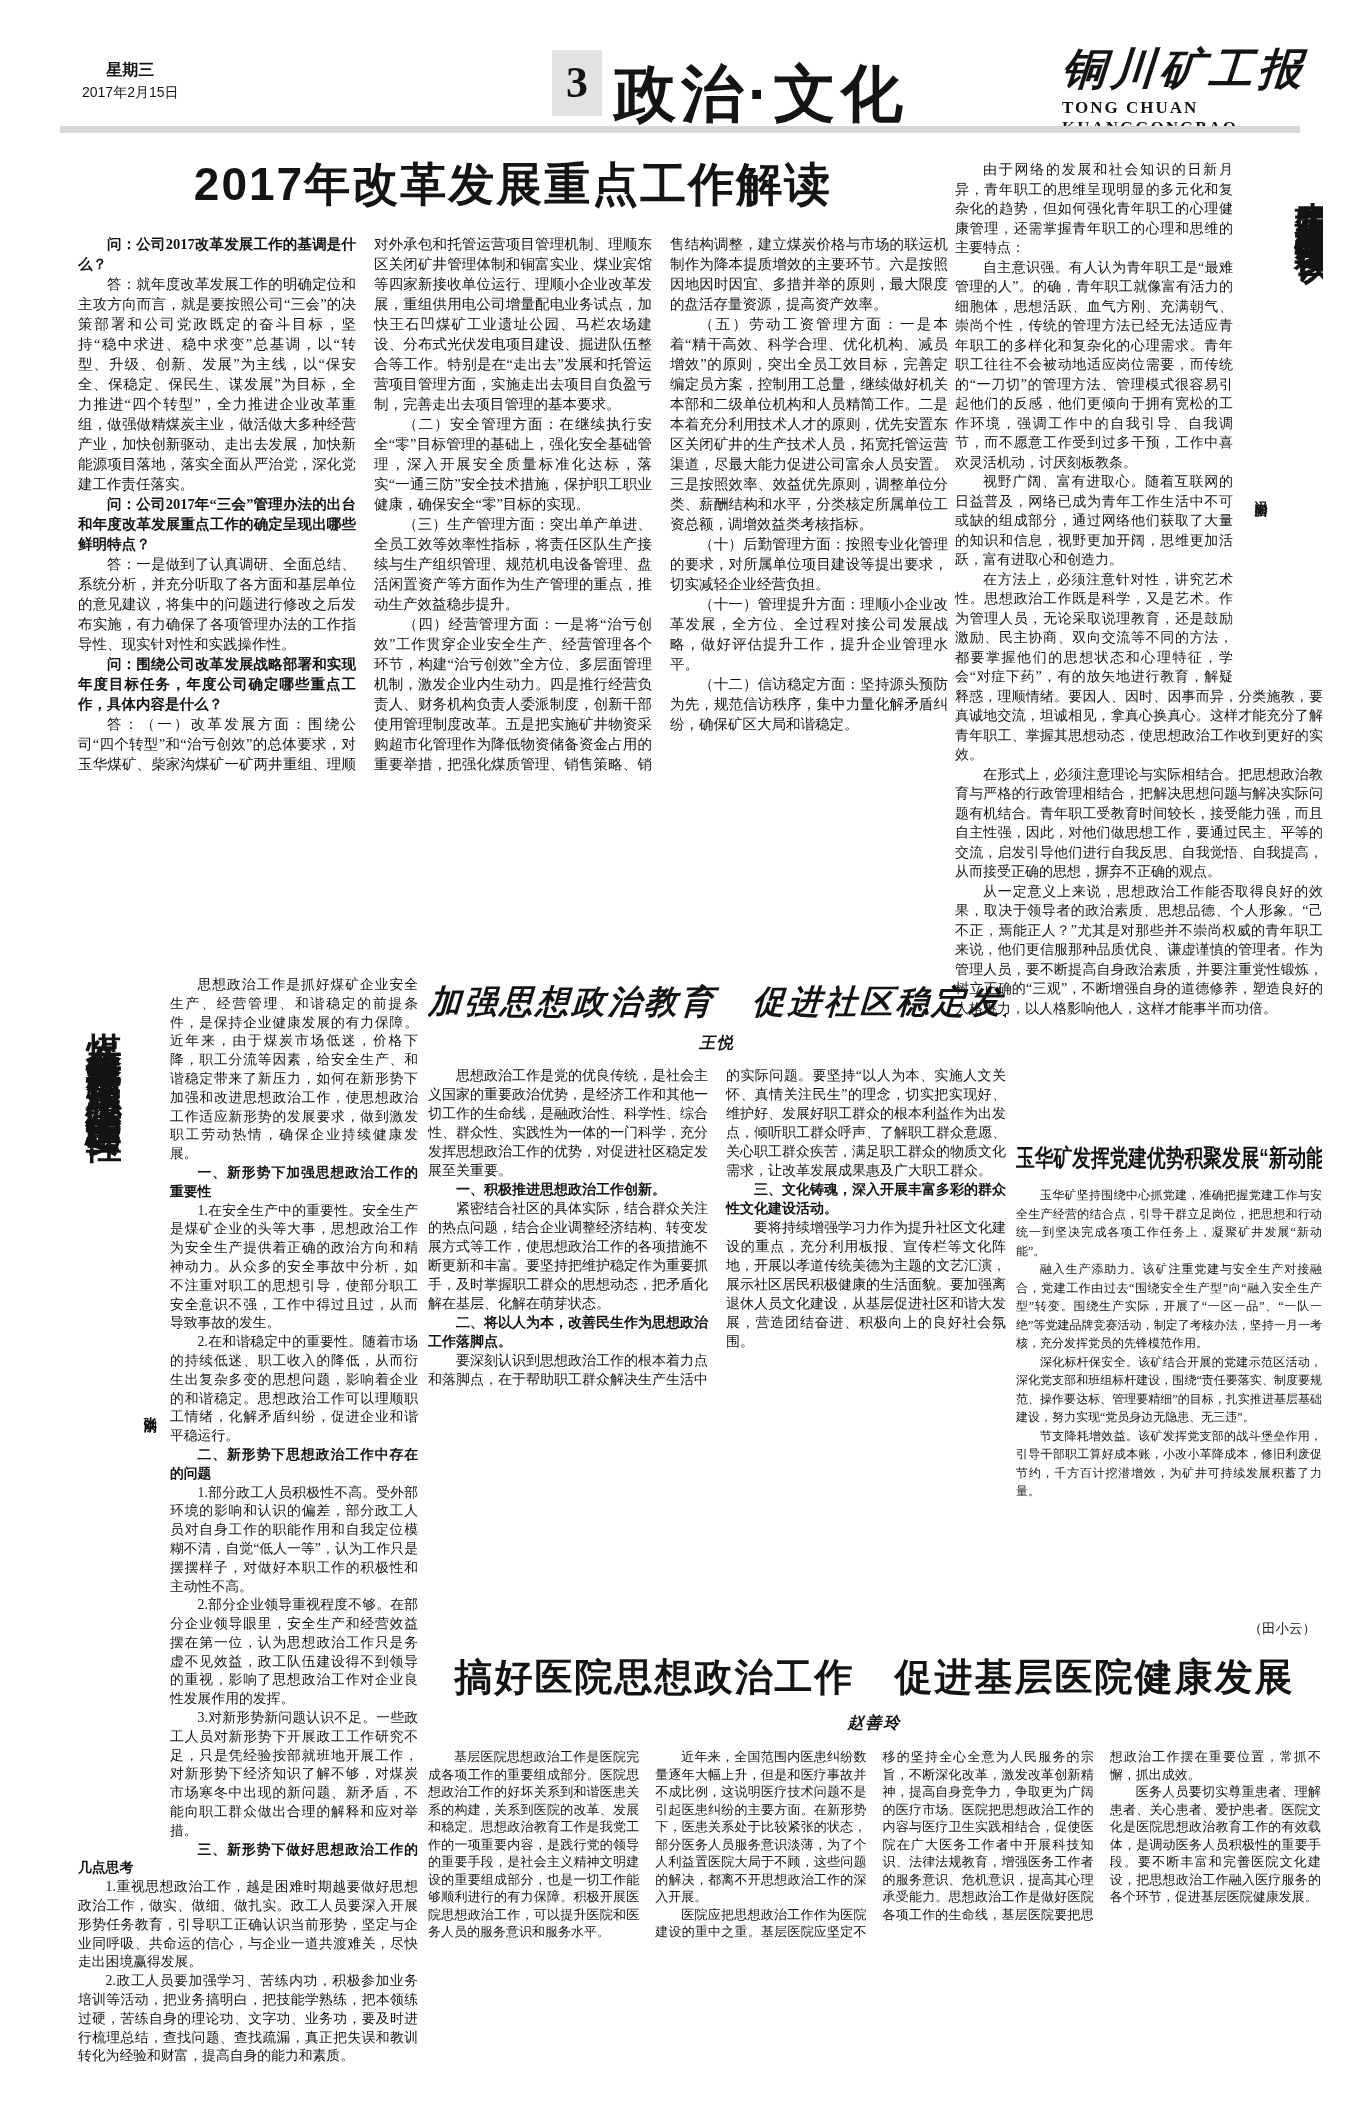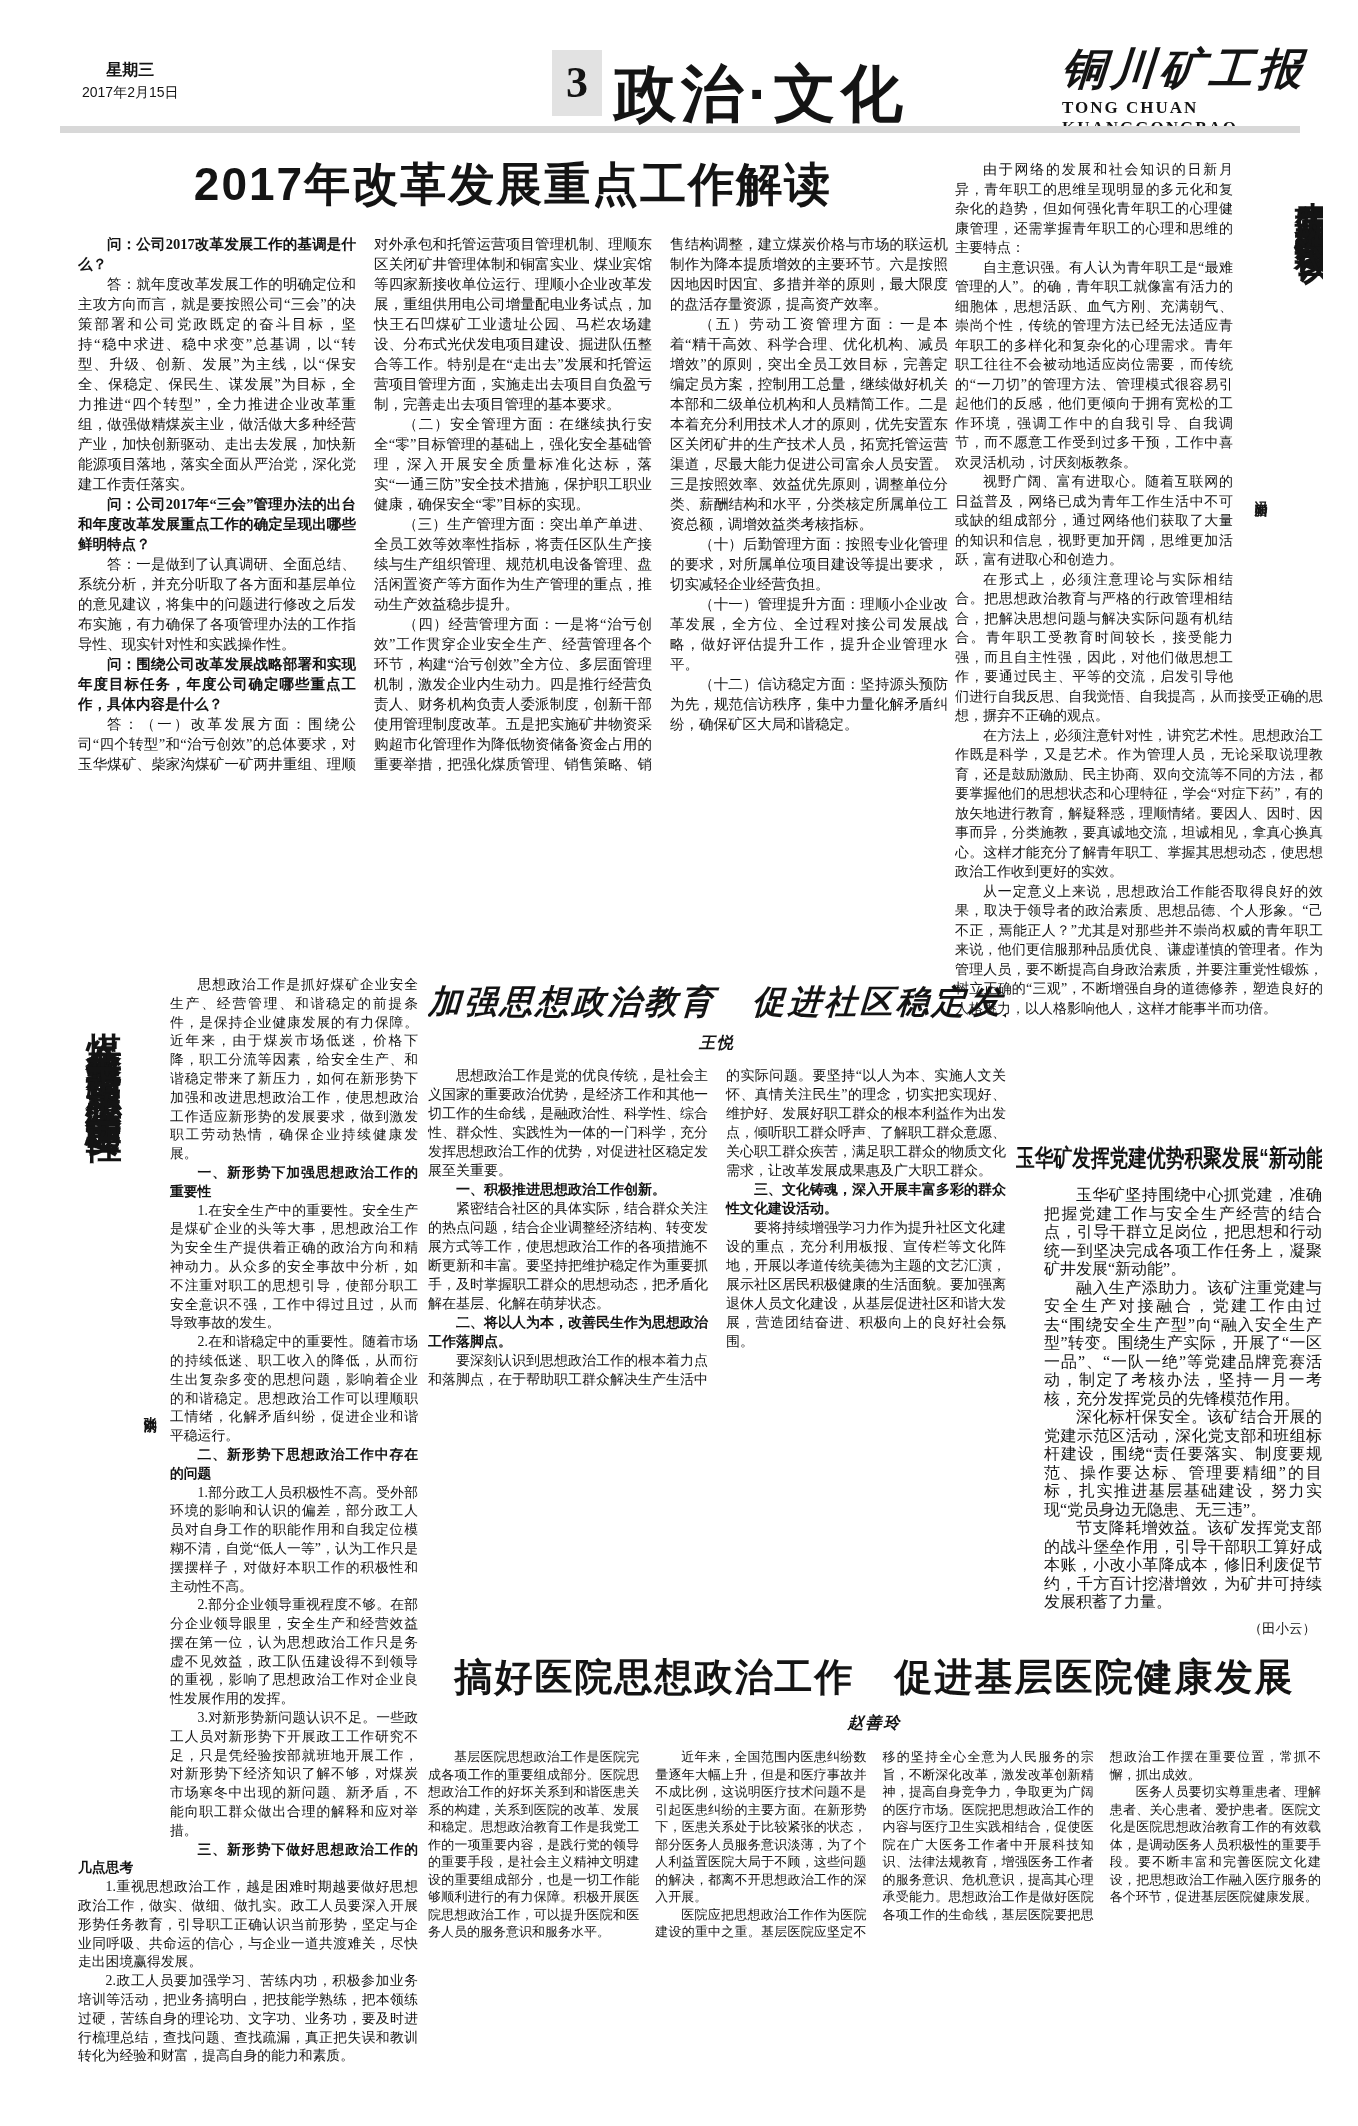--- a/index.html
+++ b/index.html
@@ -53,21 +53,21 @@
   #community-title{font-size:33px;font-weight:bold;font-style:italic;text-align:center;letter-spacing:3px;
     transform:skewX(-3deg);white-space:nowrap;}
   #community-author{text-align:center;font-size:16px;font-weight:bold;font-style:italic;margin-top:8px;letter-spacing:2px;}
   #community-body{margin-top:12px;column-count:2;column-gap:18px;height:548px;overflow:hidden;
     font-size:14px;line-height:19px;text-align:justify;}
 
   
   #article-yuhua{position:absolute;left:1016px;top:1142px;width:306px;height:505px;overflow:hidden;}
   #yuhua-title{font-size:24px;font-weight:bold;white-space:nowrap;transform:scaleX(0.78);transform-origin:left;
     letter-spacing:0;}
-  #yuhua-body{margin-top:12px;font-size:16px;line-height:18.5px;text-align:justify;height:430px;overflow:hidden;margin-left:28px;}
+  #yuhua-body{margin-top:12px;font-size:12px;line-height:18.5px;text-align:justify;height:430px;overflow:hidden;}
   #yuhua-byline{text-align:right;font-size:13.5px;margin-top:4px;padding-right:6px;}
 
   
   #article-hospital{position:absolute;left:428px;top:1652px;width:893px;height:452px;overflow:hidden;}
   #hospital-title{font-size:38px;font-weight:bold;text-align:center;letter-spacing:2px;white-space:nowrap;}
   #hospital-author{text-align:center;font-size:16px;font-weight:bold;font-style:italic;margin-top:10px;letter-spacing:2px;}
   #hospital-body{margin-top:14px;column-count:4;column-gap:16px;height:336px;overflow:hidden;
     font-size:13px;line-height:17.5px;text-align:justify;}
 </style>
 </head>
@@ -106,22 +106,22 @@
 
 <div id="article-youth">
   <div id="youth-float">
     <div id="youth-title" class="vtext">青年职工心理安全建设刍议</div>
     <div id="youth-author" class="vtext">冯新国</div>
   </div>
   <div>
       <p>由于网络的发展和社会知识的日新月异，青年职工的思维呈现明显的多元化和复杂化的趋势，但如何强化青年职工的心理健康管理，还需掌握青年职工的心理和思维的主要特点：</p>
       <p>自主意识强。有人认为青年职工是“最难管理的人”。的确，青年职工就像富有活力的细胞体，思想活跃、血气方刚、充满朝气、崇尚个性，传统的管理方法已经无法适应青年职工的多样化和复杂化的心理需求。青年职工往往不会被动地适应岗位需要，而传统的“一刀切”的管理方法、管理模式很容易引起他们的反感，他们更倾向于拥有宽松的工作环境，强调工作中的自我引导、自我调节，而不愿意工作受到过多干预，工作中喜欢灵活机动，讨厌刻板教条。</p>
       <p>视野广阔、富有进取心。随着互联网的日益普及，网络已成为青年工作生活中不可或缺的组成部分，通过网络他们获取了大量的知识和信息，视野更加开阔，思维更加活跃，富有进取心和创造力。</p>
+      <p>在方法上，必须注意针对性，讲究艺术性。思想政治工作既是科学，又是艺术。作为管理人员，无论采取说理教育，还是鼓励激励、民主协商、双向交流等不同的方法，都要掌握他们的思想状态和心理特征，学会“对症下药”，有的放矢地进行教育，解疑释惑，理顺情绪。要因人、因时、因事而异，分类施教，要真诚地交流，坦诚相见，拿真心换真心。这样才能充分了解青年职工、掌握其思想动态，使思想政治工作收到更好的实效。</p>
       <p>在形式上，必须注意理论与实际相结合。把思想政治教育与严格的行政管理相结合，把解决思想问题与解决实际问题有机结合。青年职工受教育时间较长，接受能力强，而且自主性强，因此，对他们做思想工作，要通过民主、平等的交流，启发引导他们进行自我反思、自我觉悟、自我提高，从而接受正确的思想，摒弃不正确的观点。</p>
-      <p>在方法上，必须注意针对性，讲究艺术性。思想政治工作既是科学，又是艺术。作为管理人员，无论采取说理教育，还是鼓励激励、民主协商、双向交流等不同的方法，都要掌握他们的思想状态和心理特征，学会“对症下药”，有的放矢地进行教育，解疑释惑，理顺情绪。要因人、因时、因事而异，分类施教，要真诚地交流，坦诚相见，拿真心换真心。这样才能充分了解青年职工、掌握其思想动态，使思想政治工作收到更好的实效。</p>
       <p>从一定意义上来说，思想政治工作能否取得良好的效果，取决于领导者的政治素质、思想品德、个人形象。“己不正，焉能正人？”尤其是对那些并不崇尚权威的青年职工来说，他们更信服那种品质优良、谦虚谨慎的管理者。作为管理人员，要不断提高自身政治素质，并要注重党性锻炼，树立正确的“三观”，不断增强自身的道德修养，塑造良好的人格魅力，以人格影响他人，这样才能事半而功倍。</p>
     </div>
 </div>
 
 <div id="article-coal">
   <div id="coal-float">
     <div id="coal-title" class="vtext">煤炭企业新形势下加强思想政治工作的重要性</div>
     <div id="coal-author" class="vtext">张洪刚</div>
   </div>
   <div>

